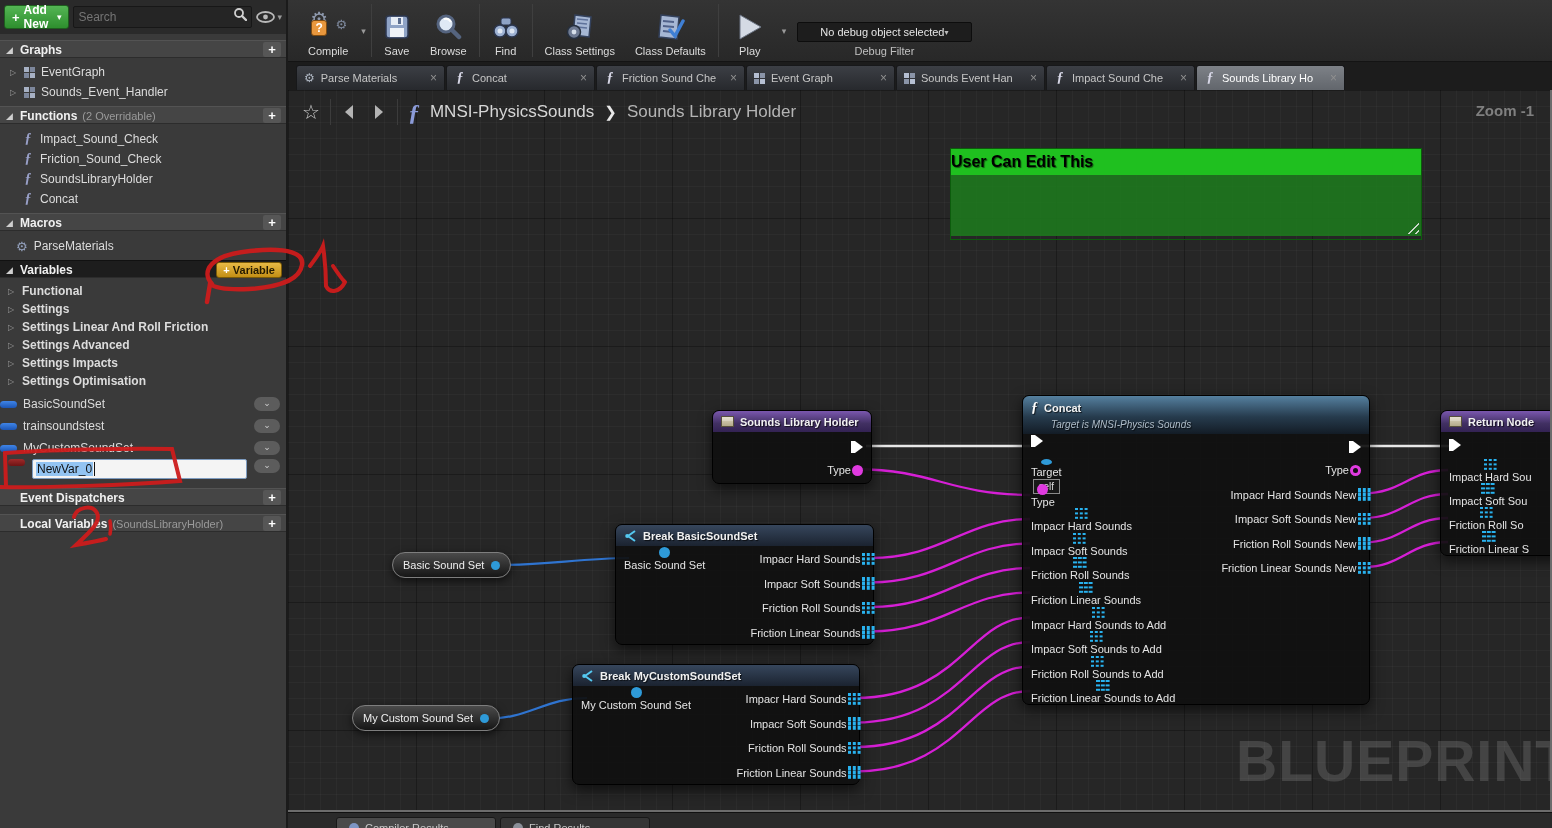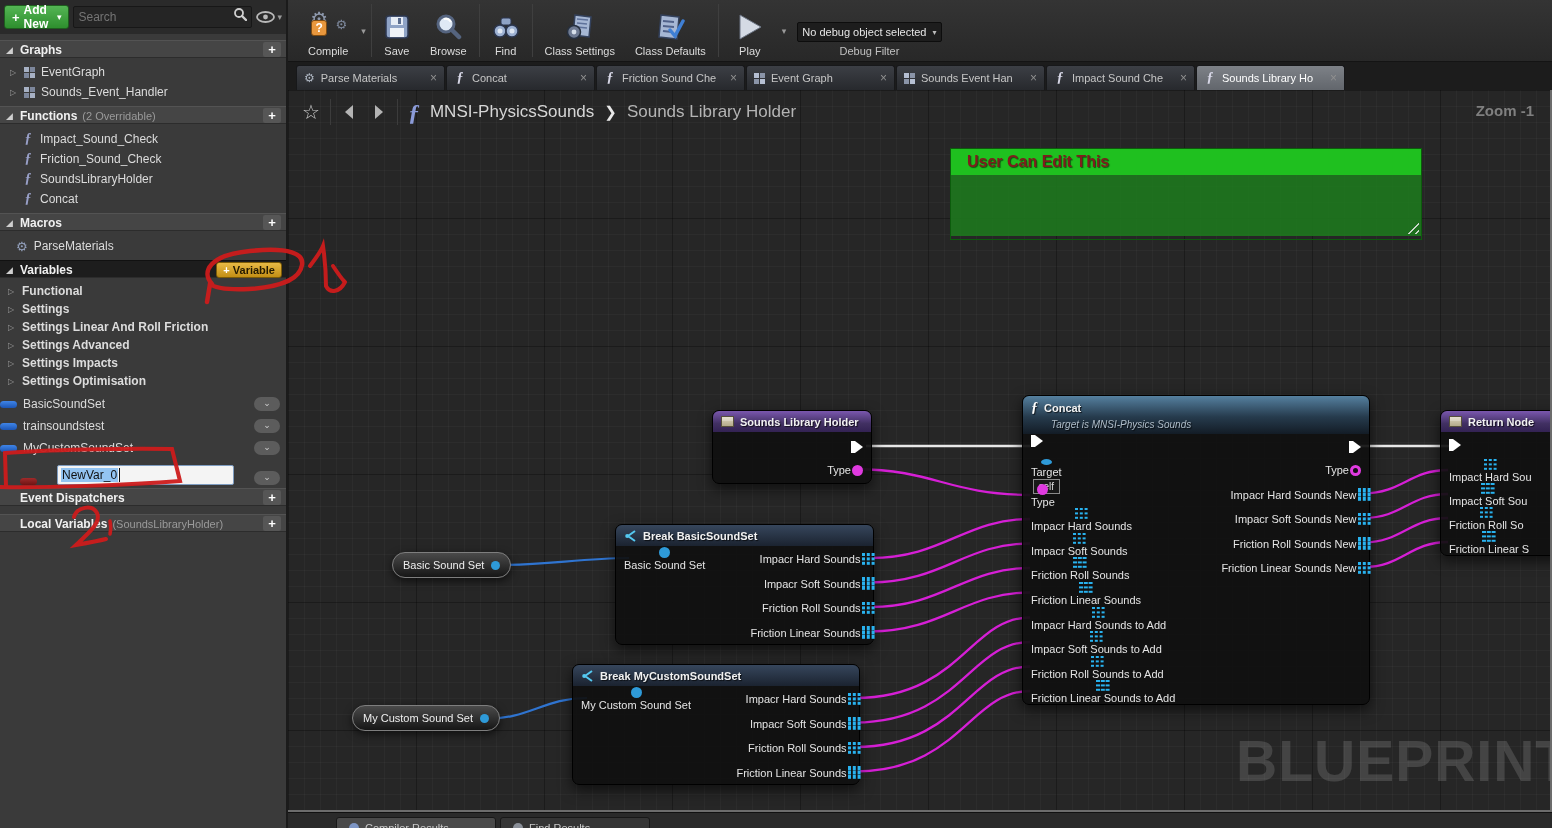--- a/index.html
+++ b/index.html
@@ -29,38 +29,38 @@
   .gicon b:nth-child(1),.gicon b:nth-child(4){background:#a7b1c4;}
   .ficon{font-family:"Liberation Serif","DejaVu Serif",serif;font-style:italic;font-weight:bold;color:#99a0c8;font-size:14px;width:12px;text-align:center;}
   .gearicon{color:#93a0bc;font-size:13px;}
   .cat{height:18px;font-weight:bold;padding-left:8px;}
   .varpill{width:17px;height:7px;border-radius:3.5px;background:linear-gradient(#3f85e8,#1c55b4);}
   .varpill.red{background:linear-gradient(#a02a2a,#6e1414);}
   .varrow{height:22px;padding-left:0;padding-right:6px;}
   .varrow .chev{margin-left:auto;width:26px;height:14px;background:#5c5c5c;border-radius:7px;color:#cfcfcf;font-size:9px;text-align:center;line-height:12px;}
   .varbtn{position:absolute;right:4px;top:1px;display:flex;align-items:center;gap:3px;height:16px;background:linear-gradient(#e7b945,#c38f15);border:1px solid #7c5c08;border-radius:3px;padding:0 6px;font-size:11px;font-weight:bold;color:#241a00;cursor:pointer;}
   .varbtn .plus{color:#fff;}
-  .newvar-row{height:26px;display:flex;align-items:flex-end;gap:20px;padding:0 6px 0 20px;}
+  .newvar-row{height:26px;display:flex;align-items:flex-start;gap:7px;padding:0 6px 0 8px;}
   .newvar-input{flex:1;height:20px;background:#f4f4f4;border:1px solid #7e9cc0;border-radius:2px;display:flex;align-items:center;padding:0 3px;font-size:12px;color:#111;}
   .newvar-input .seltext{background:#93c4f2;padding:0 1px;}
   .newvar-input .caretbar{width:1px;height:14px;background:#111;margin-left:1px;}
 
   
   .right{position:absolute;left:288px;top:0;width:1264px;height:828px;}
   .toolbar{position:relative;height:62px;background:linear-gradient(#343434,#282828);display:flex;align-items:stretch;padding-left:10px;border-bottom:1px solid #141414;}
   .tbtn{display:flex;flex-direction:column;align-items:center;justify-content:flex-end;padding:4px 10px 4px;color:#dcdcdc;font-size:11px;gap:2px;cursor:pointer;}
   .ticon{height:32px;display:flex;align-items:center;justify-content:center;}
   .tsep{width:1px;background:#1a1a1a;border-right:1px solid #3f3f3f;margin:4px 2px;}
   .tcaret{align-self:center;color:#9a9a9a;font-size:9px;padding:0 3px;cursor:pointer;}
   .compile-icon{position:relative;width:40px;}
   .compile-icon .gearA{position:absolute;left:2px;top:-4px;font-size:20px;color:#8e99ad;}
   .compile-icon .gearB{position:absolute;right:1px;top:6px;font-size:13px;color:#7d889c;}
   .compile-icon .qbox{position:absolute;left:3px;top:9px;width:16px;height:16px;background:#e8973d;border:1px solid #7e4c12;border-radius:3px;color:#fff;font-weight:bold;font-size:12px;text-align:center;line-height:15px;}
   .debug-group{display:flex;flex-direction:column;align-items:center;justify-content:flex-end;padding:4px 8px;gap:3px;}
-  .debug-combo{display:flex;align-items:center;gap:6px;background:#1d1d1d;border:1px solid #0d0d0d;border-radius:2px;height:20px;padding:0 4px;color:#e6e6e6;font-size:11px;cursor:pointer;}
+  .debug-combo{display:flex;align-items:center;background:#1d1d1d;border:1px solid #0d0d0d;border-radius:2px;height:20px;padding:0 22px;color:#e6e6e6;font-size:11px;cursor:pointer;}
   .debug-combo .caret{font-size:8px;color:#bbb;}
   .debug-label{color:#c0c0c0;font-size:11px;}
 
   
   .tabbar{height:28px;background:#1c1c1c;display:flex;align-items:flex-end;padding-left:8px;gap:1px;}
   .tab{display:flex;align-items:center;gap:6px;height:25px;width:149px;background:linear-gradient(#3c3f45,#27292d);border:1px solid #17181a;border-bottom:none;border-radius:3px 3px 0 0;padding:0 7px;color:#c6c6c6;font-size:11px;cursor:pointer;white-space:nowrap;overflow:hidden;}
   .tab.active{background:linear-gradient(#7d8187,#62666c);color:#fff;}
   .tab .x{margin-left:auto;color:#909090;font-size:12px;}
   .tab .ficon{color:#d7d7e6;}
   .tab .gearicon{color:#aeb6c2;font-size:12px;}
@@ -83,21 +83,21 @@
   .gheader .navsep{width:1px;height:26px;background:#3c3c3c;}
   .bigf{font-family:"Liberation Serif","DejaVu Serif",serif;font-style:italic;font-weight:bold;font-size:24px;color:#8b9bd8;}
   .bc-root{font-size:17px;color:#d6d6d6;}
   .bc-sep{font-size:15px;color:#e8e8e8;}
   .bc-cur{font-size:17px;color:#b4b4b4;}
   .zoomlabel{position:absolute;right:16px;top:12px;font-size:15px;font-weight:bold;color:#7f7f7f;}
   .watermark{position:absolute;left:948px;top:638px;font-size:57px;font-weight:bold;letter-spacing:1px;color:rgba(255,255,255,.14);}
 
   
   .comment{position:absolute;border:1px solid #0c5c0c;}
-  .comment .chead{background:#1fc01f;color:#7f1d1d;font-weight:bold;font-size:16px;padding:4px 16px;text-shadow:1px 1px 1px rgba(0,0,0,.55);}
+  .comment .chead{background:#1fc01f;color:#000000;font-weight:bold;font-size:16px;padding:4px 0;text-shadow:1px 1px 1px rgba(0,0,0,.55);}
   .comment .cbody{background:rgba(30,122,30,.88);}
   .comment.solid{background:#1fc01f;}
   .comment .ctext{color:#fff;font-weight:bold;font-size:19px;line-height:1.32;padding:6px 10px;text-shadow:1px 1px 1px rgba(0,0,0,.55);}
   .resizeg{position:absolute;right:2px;bottom:2px;width:12px;height:12px;background:repeating-linear-gradient(135deg,#e8e8e8 0 1.5px,transparent 1.5px 4.5px);clip-path:polygon(100% 0,100% 100%,0 100%);opacity:.85;}
 
   
   .node{position:absolute;background:rgba(16,16,16,.93);border:1px solid #000;border-radius:7px;box-shadow:0 5px 14px rgba(0,0,0,.6);}
   .nhead{display:flex;align-items:center;gap:6px;border-radius:6px 6px 0 0;padding:0 8px;font-size:11px;font-weight:bold;color:#f2f2f2;text-shadow:1px 1px 1px rgba(0,0,0,.7);}
   .nhead.purple{height:21px;background:linear-gradient(#7a57ae,#413062 60%,#332253);}
   .nhead.steel{height:38px;background:linear-gradient(#55809f,#263b4d 55%,#131c26);flex-wrap:wrap;align-content:center;}

